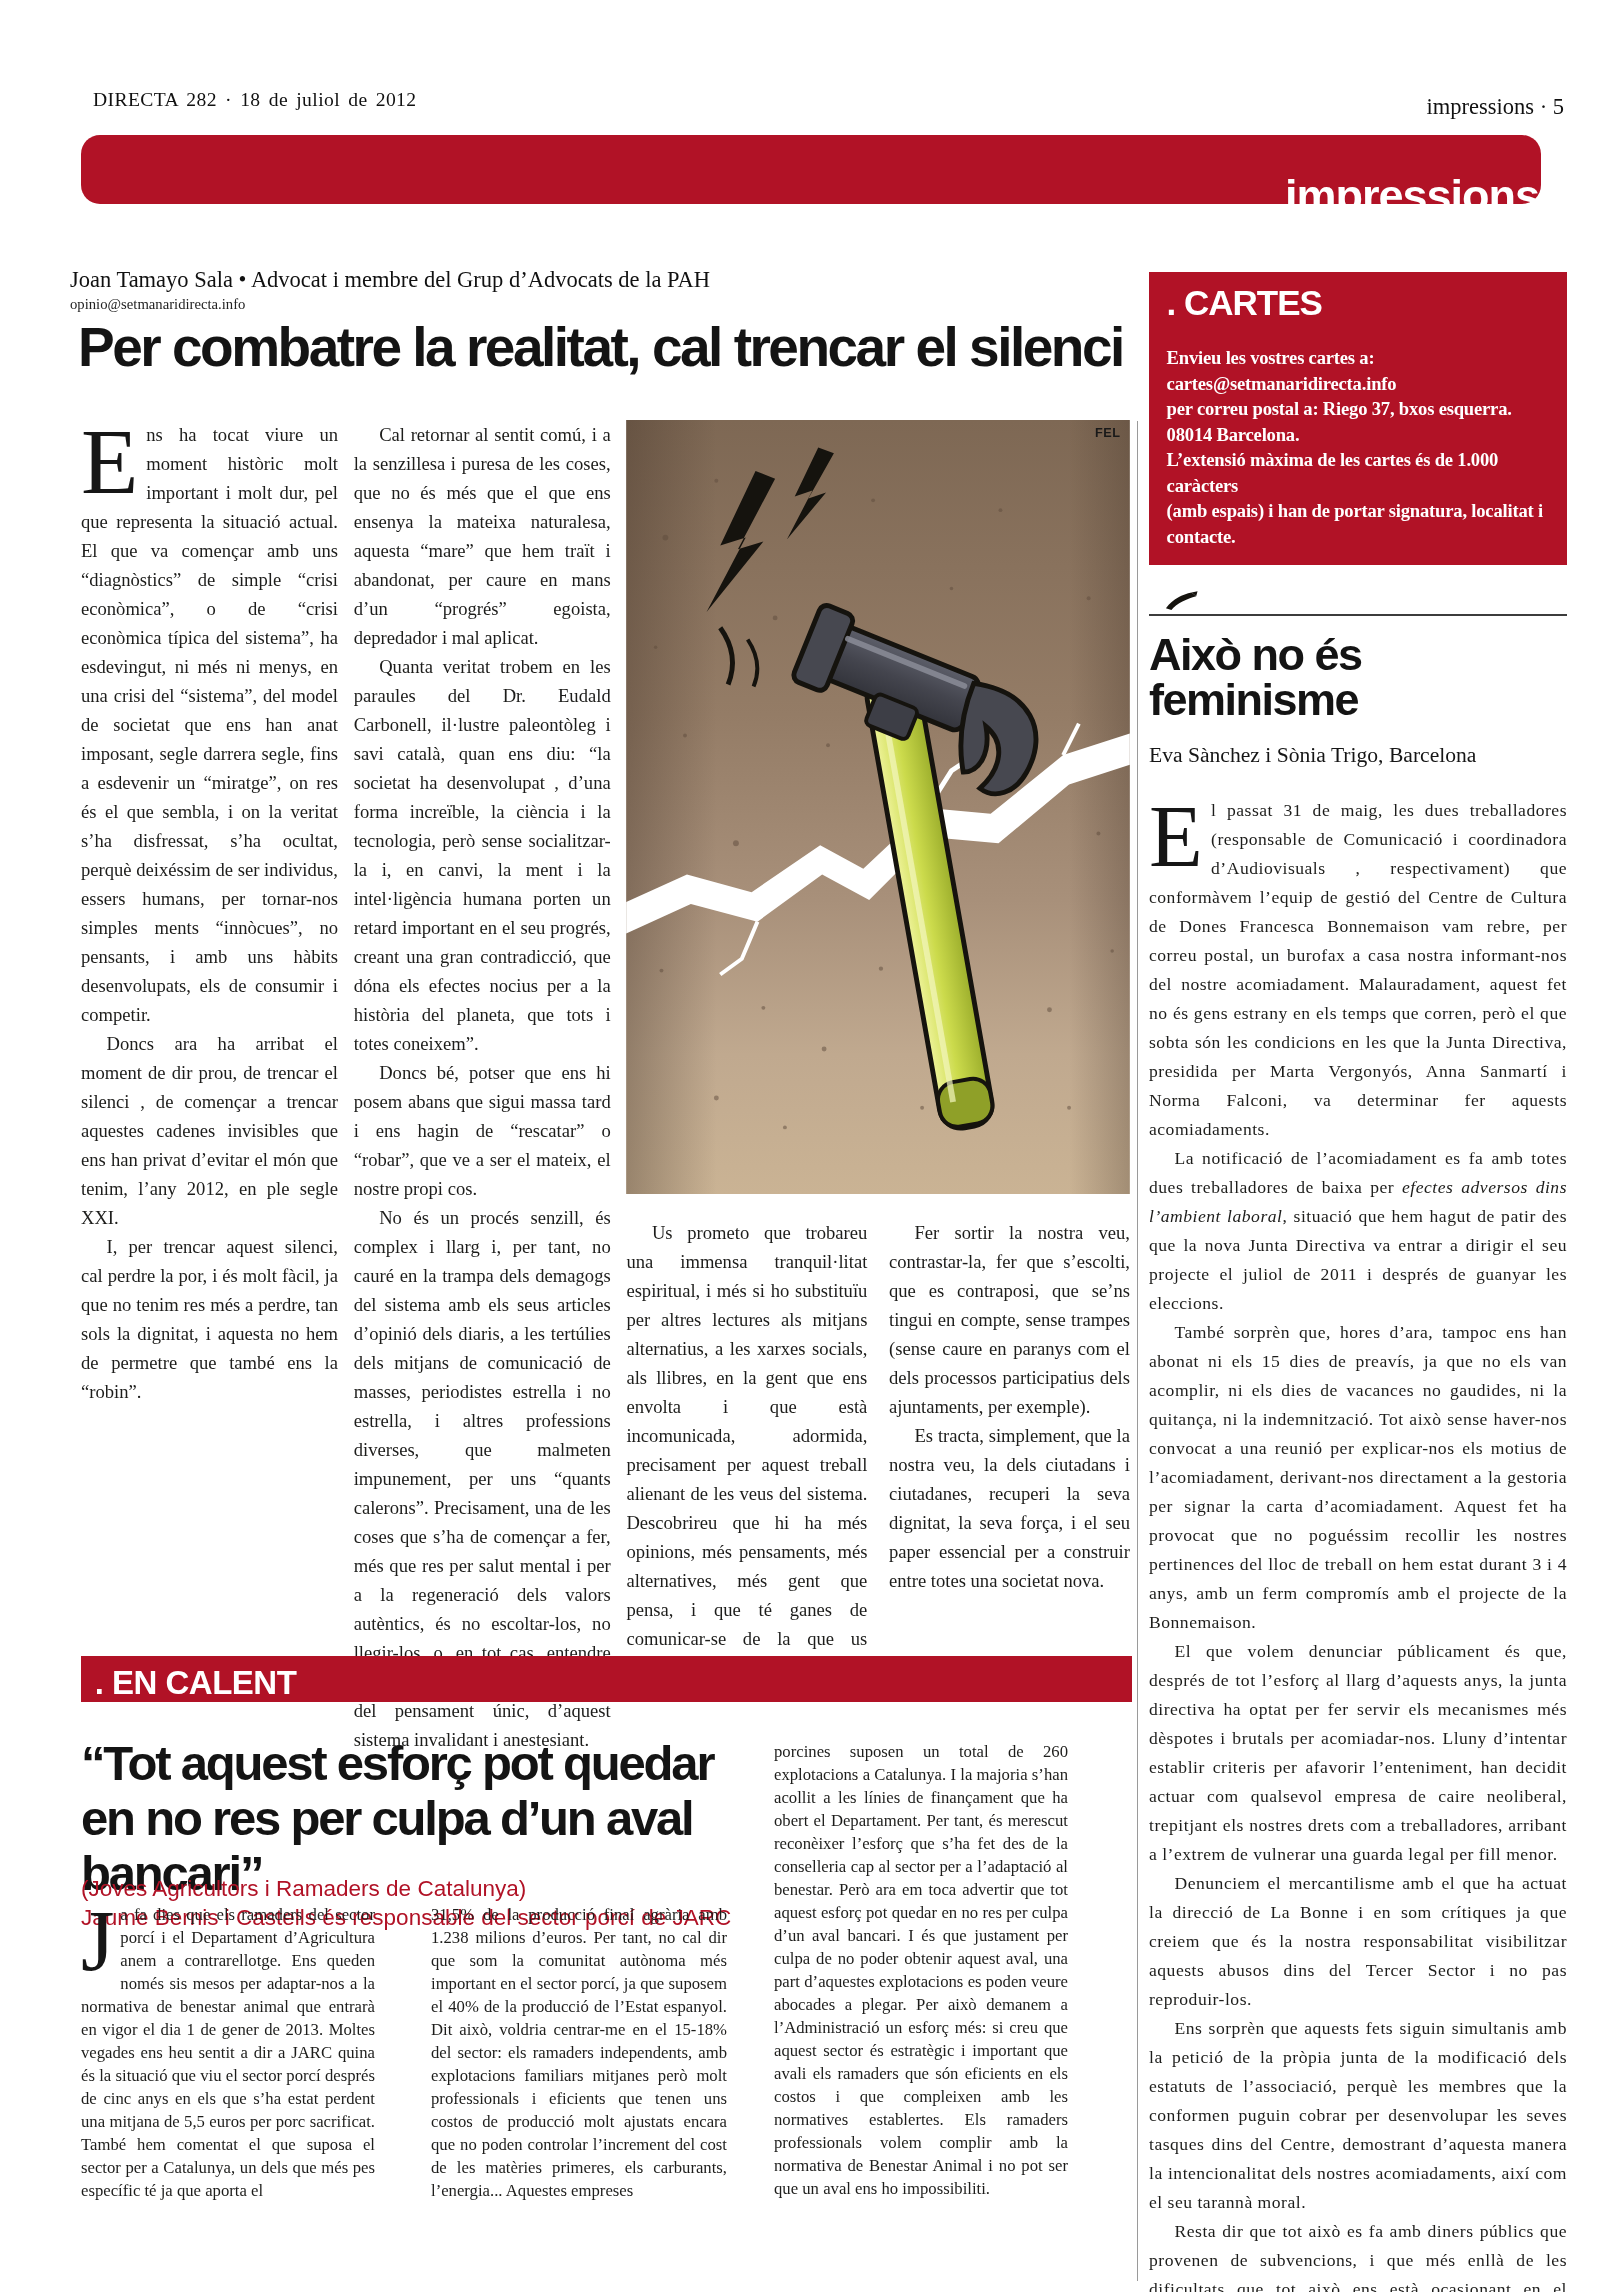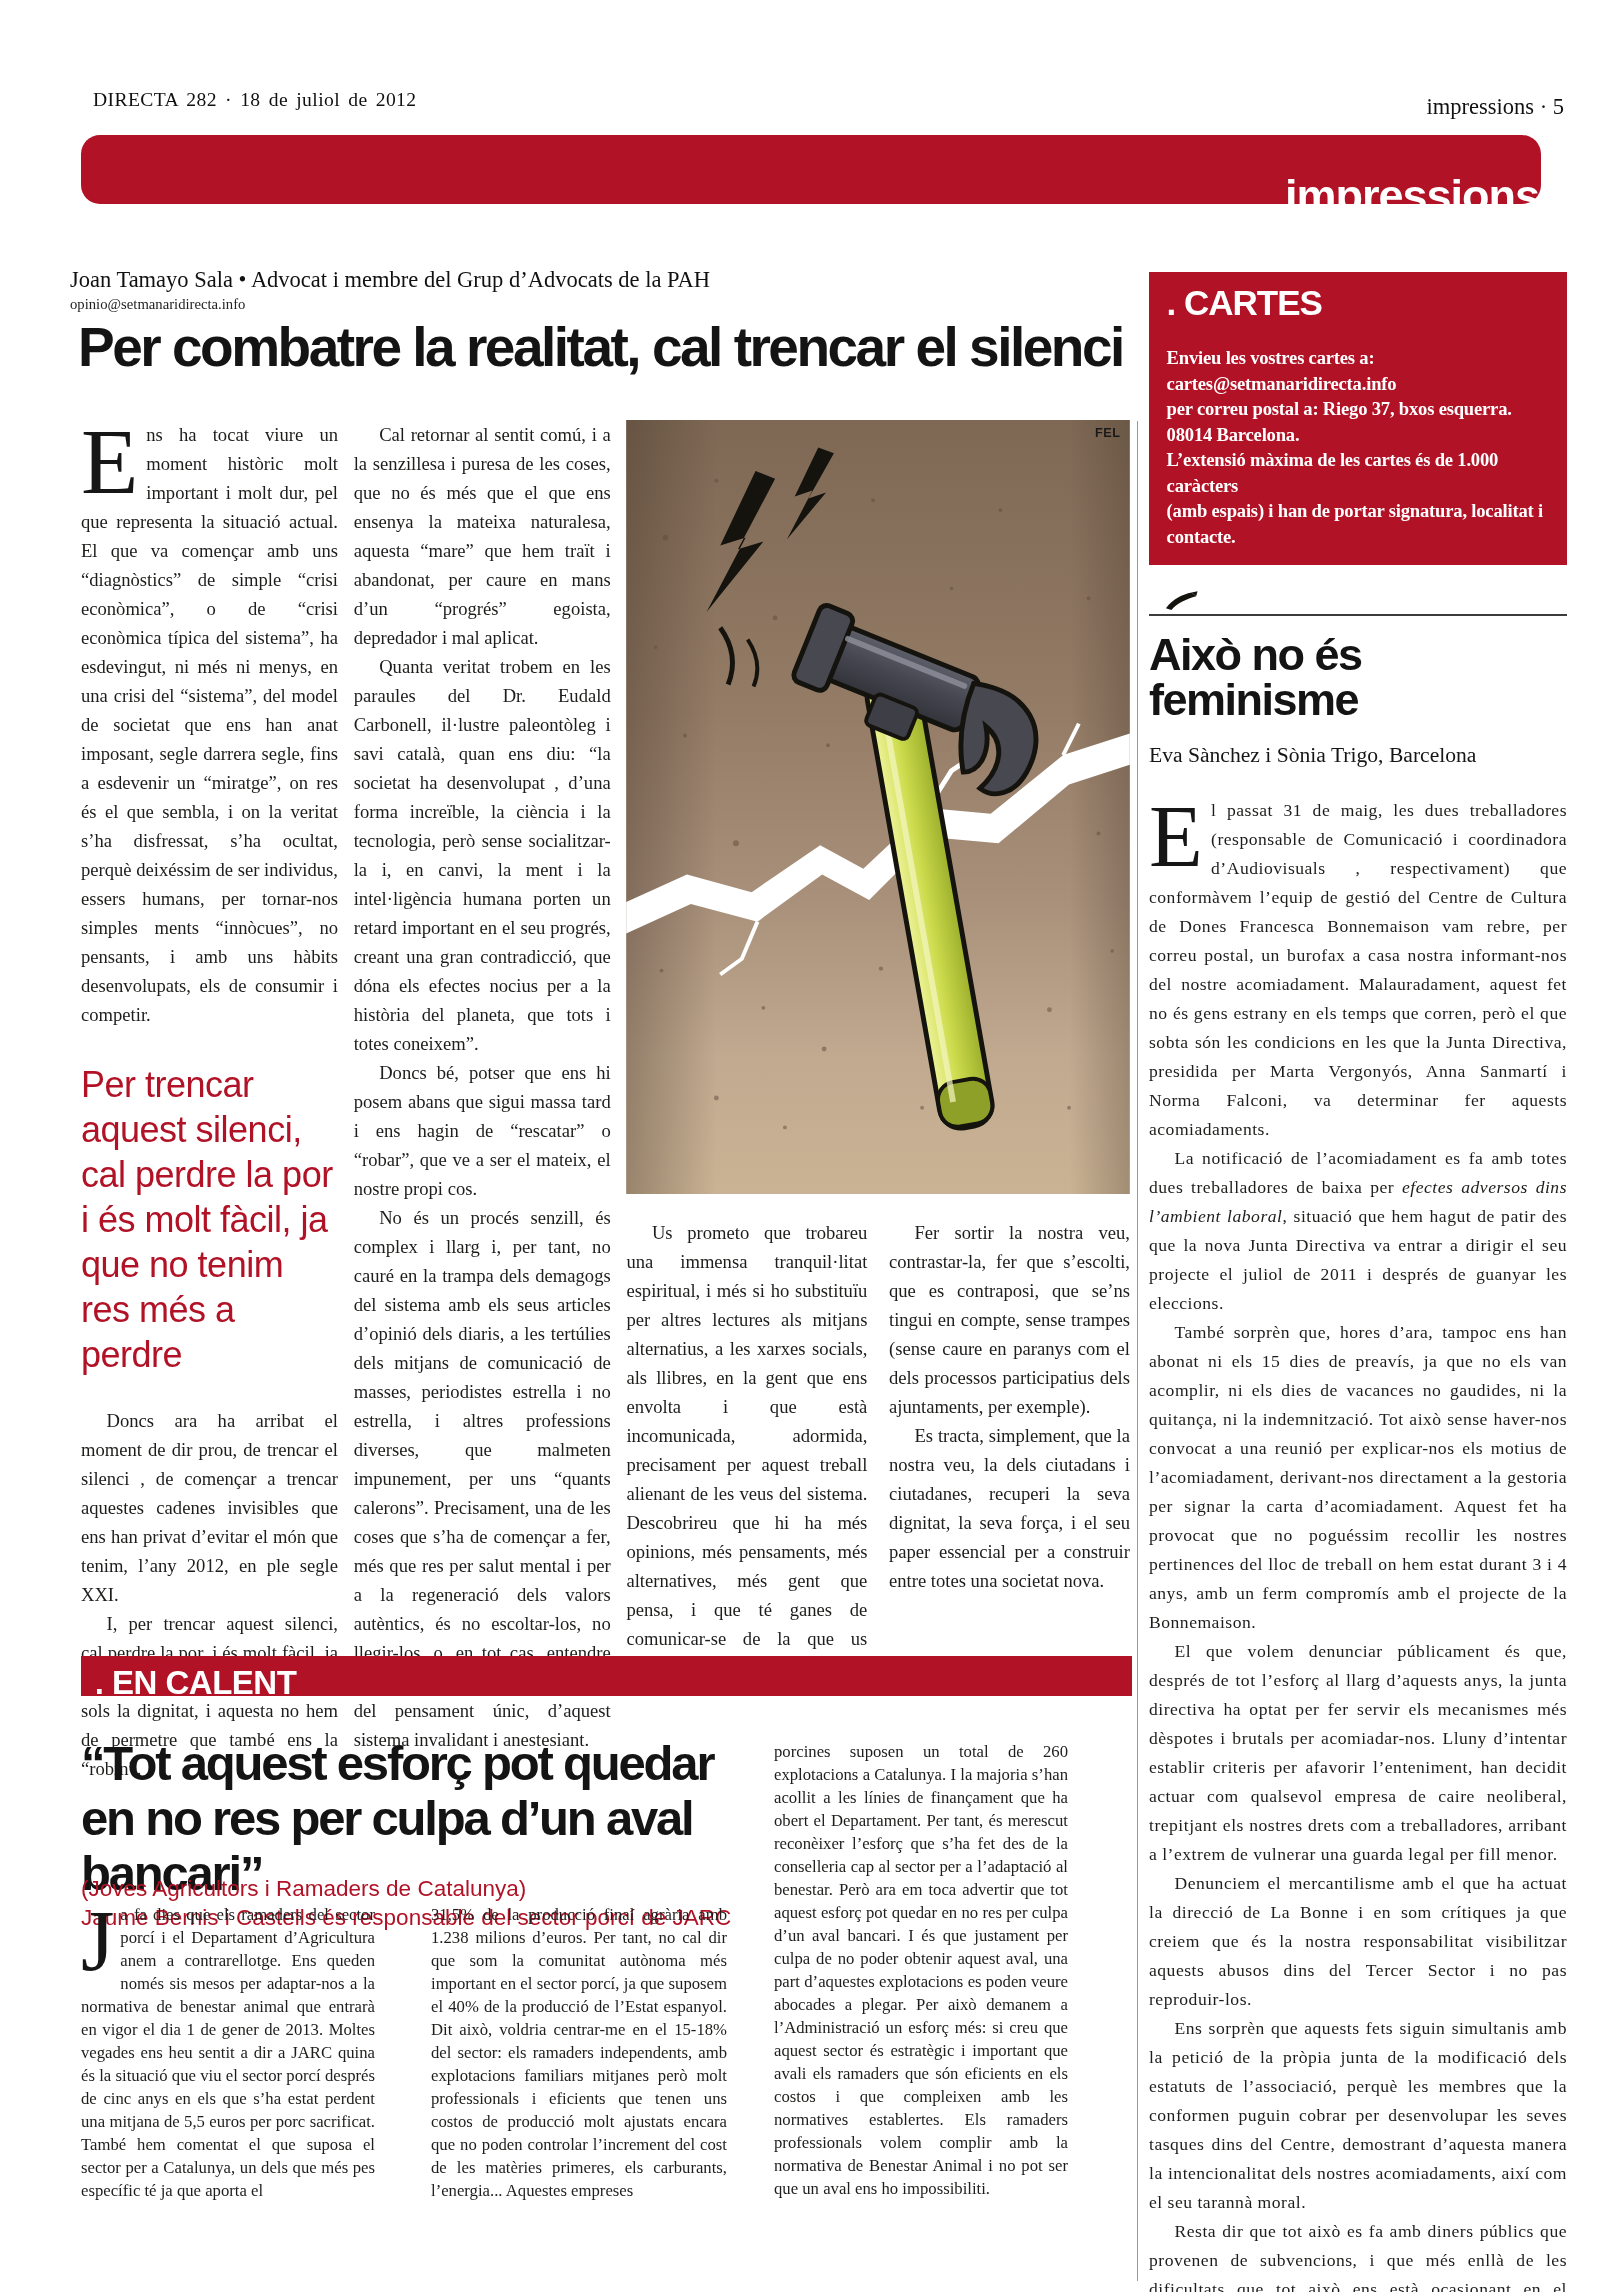--- a/index.html
+++ b/index.html
@@ -62,21 +62,21 @@
     margin-top:15.7px; font-family:"Liberation Sans", sans-serif; font-weight:bold;
     font-size:45px; letter-spacing:-1.5px; color:#141414; line-height:1;
   }
   .letter-byline { margin-top:21.6px; font-size:21.6px; color:#161616; }
   .letter-body { margin-top:27.4px; font-size:17.6px; line-height:29px; letter-spacing:0.5px; text-align:justify; }
   .letter-body p { margin:0; }
   .letter-body .dropcap { font-size:88px; line-height:69px; }
   .letter-body em { font-style:italic; }
   
   .calent { position:absolute; left:81px; top:1656px; width:1051px; height:632px; }
-  .calent-bar { width:100%; height:40px; background:var(--red); }
+  .calent-bar { width:100%; height:46px; background:var(--red); }
   .calent-kicker {
     color:#fff; font-family:"Liberation Sans", sans-serif; font-weight:bold;
     font-size:33px; line-height:53px; padding-left:13.7px; letter-spacing:-0.5px;
   }
   .calent-headline {
     position:absolute; left:0; top:80px; width:657px;
     font-family:"Liberation Sans", sans-serif; font-weight:bold;
     font-size:49px; line-height:55px; letter-spacing:-2.2px; color:#141414;
   }
   .calent-byline {
@@ -102,21 +102,20 @@
 
   <div class="byline1">
     <span>Joan Tamayo Sala</span><span> • </span><span>Advocat i membre del Grup d’Advocats de la PAH</span>
     <span class="mail">opinio@setmanaridirecta.info</span>
   </div>
   <h1 class="headline1">Per combatre la realitat, cal trencar el silenci</h1>
 
   <div class="main-area">
     <div class="bcol">
       <p><span class="dropcap">E</span><span>ns ha tocat viure un moment històric molt important i molt dur, pel que representa la situació actual. El que va començar amb uns “diagnòstics” de simple “crisi econòmica”, o de “crisi econòmica típica del sistema”, ha esdevingut, ni més ni menys, en una crisi del “sistema”, del model de societat que ens han anat imposant, segle darrera segle, fins a esdevenir un “miratge”, on res és el que sembla, i on la veritat s’ha disfressat, s’ha ocultat, perquè deixéssim de ser individus, essers humans, per tornar-nos simples ments “innòcues”, no pensants, i amb uns hàbits desenvolupats, els de consumir i competir.</span></p>
-      <div class="pull-quote">Per trencar aquest silenci, cal perdre la por i és molt fàcil, ja que no tenim res més a perdre</div>
       <p class="ind">Doncs ara ha arribat el moment de dir prou, de trencar el silenci , de començar a trencar aquestes cadenes invisibles que ens han privat d’evitar el món que tenim, l’any 2012, en ple segle XXI.</p>
       <p class="ind">I, per trencar aquest silenci, cal perdre la por, i és molt fàcil, ja que no tenim res més a perdre, tan sols la dignitat, i aquesta no hem de permetre que també ens la “robin”.</p>
     </div>
 
     <div class="bcol">
       <p class="ind">Cal retornar al sentit comú, i a la senzillesa i puresa de les coses, que no és més que el que ens ensenya la mateixa naturalesa, aquesta “mare” que hem traït i abandonat, per caure en mans d’un “progrés” egoista, depredador i mal aplicat.</p>
       <p class="ind">Quanta veritat trobem en les paraules del Dr. Eudald Carbonell, il·lustre paleontòleg i savi català, quan ens diu: “la societat ha desenvolupat , d’una forma increïble, la ciència i la tecnologia, però sense socialitzar-la i, en canvi, la ment i la intel·ligència humana porten un retard important en el seu progrés, creant una gran contradicció, que dóna els efectes nocius per a la història del planeta, que tots i totes coneixem”.</p>
       <p class="ind">Doncs bé, potser que ens hi posem abans que sigui massa tard i ens hagin de “rescatar” o “robar”, que ve a ser el mateix, el nostre propi cos.</p>
       <p class="ind">No és un procés senzill, és complex i llarg i, per tant, no cauré en la trampa dels demagogs del sistema amb els seus articles d’opinió dels diaris, a les tertúlies dels mitjans de comunicació de masses, periodistes estrella i no estrella, i altres professions diverses, que malmeten impunement, per uns “quants calerons”. Precisament, una de les coses que s’ha de començar a fer, més que res per salut mental i per a la regeneració dels valors autèntics, és no escoltar-los, no llegir-los, o, en tot cas, entendre que són, simplement, mercenaris del pensament únic, d’aquest sistema invalidant i anestesiant.</p>
     </div>

